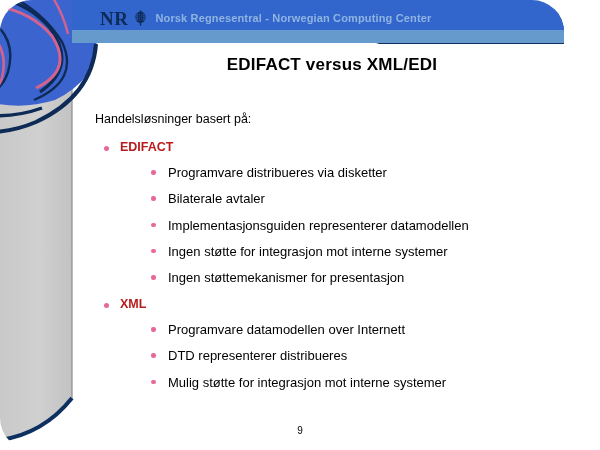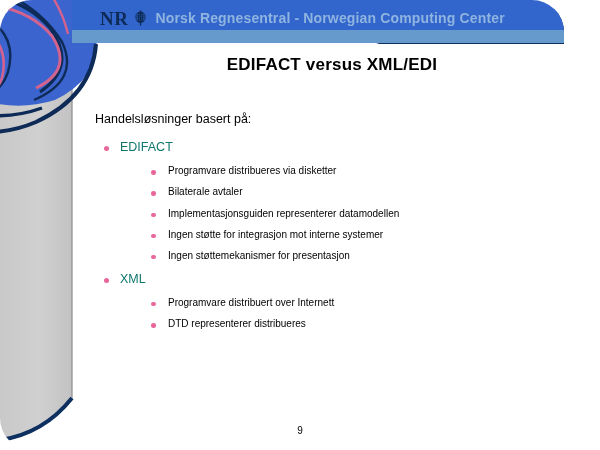--- a/index.html
+++ b/index.html
@@ -71,21 +71,21 @@
     letter-spacing: 0.5px;
     line-height: 1;
   }
   .logo-globe {
     width: 15px;
     height: 16px;
     display: block;
   }
   .logo-text {
     font-family: "Liberation Sans", sans-serif;
-    font-size: 14px;
+    font-size: 11px;
     font-weight: bold;
     color: #8fb4e0;
     letter-spacing: 0.15px;
     white-space: nowrap;
     line-height: 1;
     padding-left: 2px;
   }
 
   
   #title {
@@ -119,22 +119,23 @@
     margin: 0;
     padding: 0;
   }
   ul.lvl1 > li.l1 {
     position: relative;
     padding-left: 25px;
     margin-bottom: 2px;
   }
   .l1 > .l1-label {
     font-size: 12.5px;
-    color: #0f766e;
+    color: #b91c1c;
     line-height: 1.9;
+    font-weight: bold;
   }
   .bullet1 {
     position: absolute;
     left: 9px;
     top: 10px;
     width: 5px;
     height: 5px;
     border-radius: 50%;
     background: #e8679a;
   }
@@ -142,21 +143,21 @@
     list-style: none;
     margin: 0;
     padding: 0;
   }
   ul.lvl2 > li.l2 {
     position: relative;
     padding-left: 26px;
     margin-left: 22px;
   }
   .l2 > .l2-label {
-    font-size: 10px;
+    font-size: 13px;
     color: #000000;
     line-height: 2.02;
   }
   .bullet2 {
     position: absolute;
     left: 9px;
     top: 10px;
     width: 4.5px;
     height: 4.5px;
     border-radius: 50%;
@@ -269,25 +270,29 @@
           </li>
         </ul>
       </li>
 
       <li class="l1">
         <span class="bullet1"></span>
         <span class="l1-label">XML</span>
         <ul class="lvl2">
           <li class="l2">
             <span class="bullet2"></span>
-            <span class="l2-label">Programvare distribuert over Internett</span>
+            <span class="l2-label">Programvare datamodellen over Internett</span>
           </li>
           <li class="l2">
             <span class="bullet2"></span>
             <span class="l2-label">DTD representerer distribueres</span>
+          </li>
+          <li class="l2">
+            <span class="bullet2"></span>
+            <span class="l2-label">Mulig støtte for integrasjon mot interne systemer</span>
           </li>
         </ul>
       </li>
 
     </ul>
   </div>
 
   <div id="pagenum">9</div>
 
 </div>

